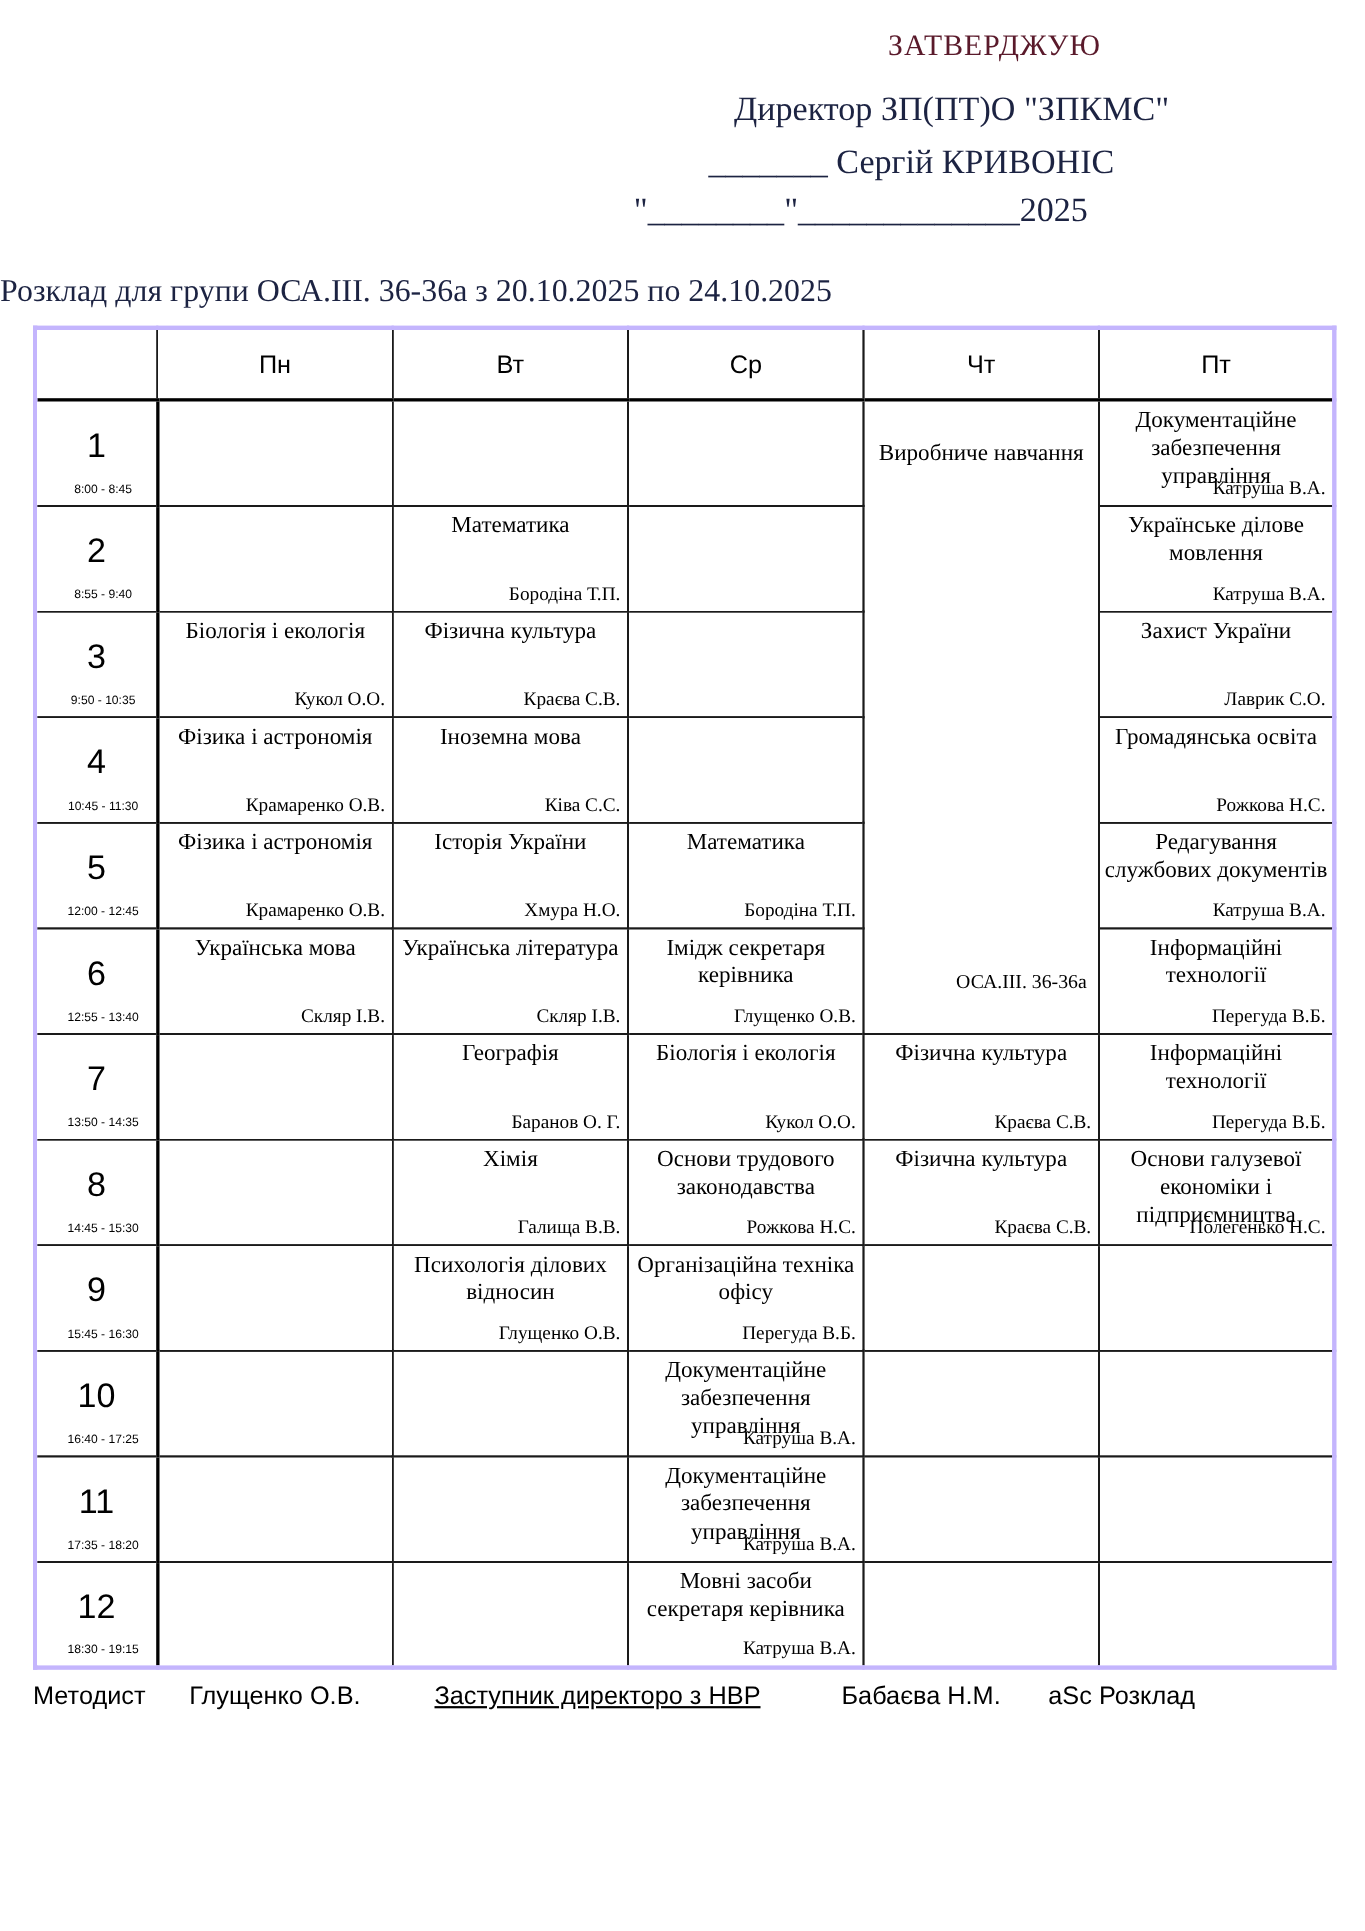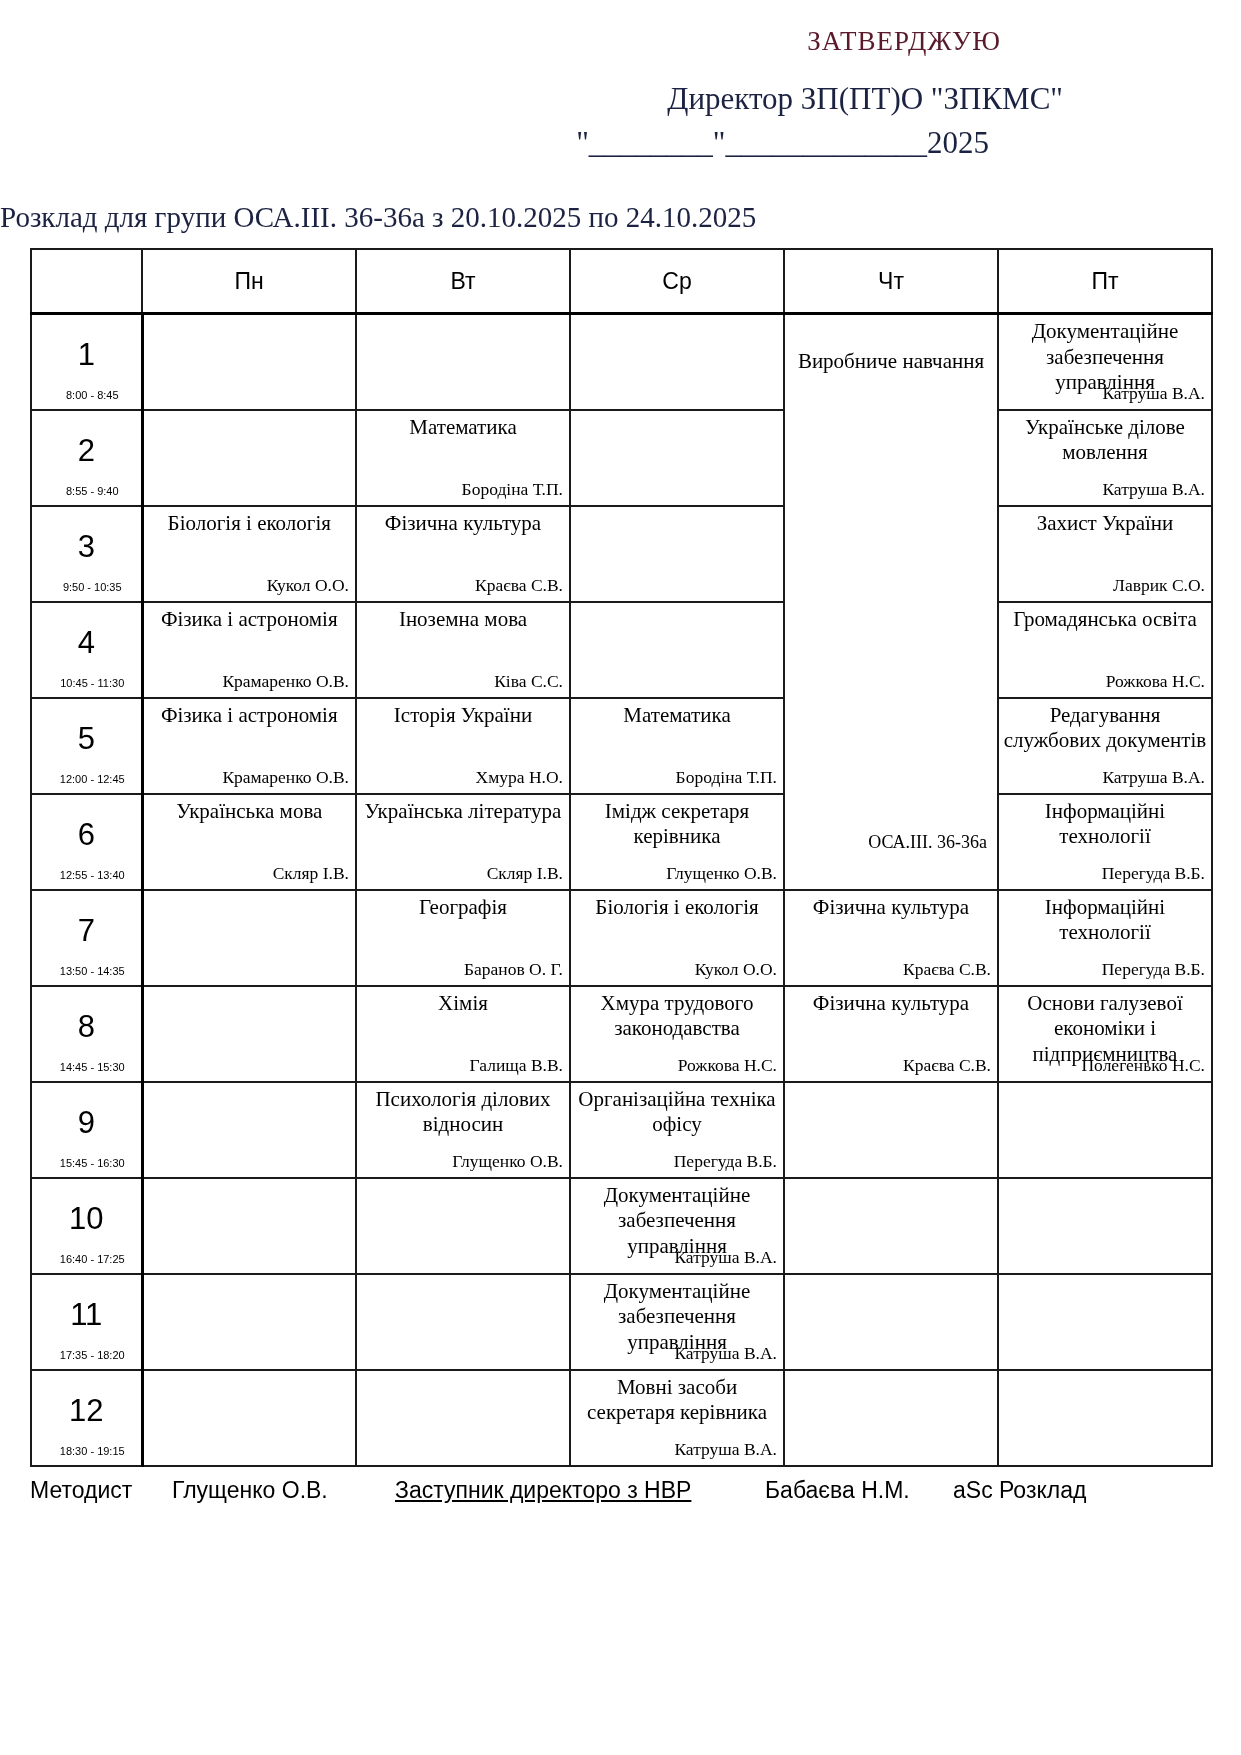--- a/index.html
+++ b/index.html
@@ -28,21 +28,21 @@
   }
   
   .page-title{
     width:1100px;text-align:left;margin-top:40px;font-size:29px;
     color:var(--navy,#1c2342);
   }
   
   table.schedule{
     border-collapse:collapse;table-layout:fixed;
     margin:14px 0 0 30px;width:1181px;
-    border:2px solid #c4b5fd;
+    border:4px solid #c4b5fd;
   }
   col.c-num{width:111px;}
   col.c-day{width:214px;}
   th,td{border:2px solid #1a1a1a;padding:0;vertical-align:top;position:relative;background:#fff;}
   thead th{
     border-bottom:3px solid #000;height:62px;vertical-align:middle;
     font-family:"Liberation Sans", sans-serif;font-size:23px;font-weight:400;text-align:center;
   }
   tbody tr{height:96px;}
   tbody th.period{
@@ -73,20 +73,21 @@
   }
   .footer span{position:absolute;top:0;white-space:nowrap;}
   .f-0{left:30px;} .f-1{left:172px;} .f-2{left:395px;text-decoration:underline;} .f-3{left:765px;} .f-4{left:953px;}
 </style>
 </head>
 <body>
 
 <div class="approval">
   <div class="line line-approve">ЗАТВЕРДЖУЮ</div>
   <div class="line line-director">Директор ЗП(ПТ)О "ЗПКМС"</div>
+  <div class="line line-signature">_______ Сергій КРИВОНІС</div>
   <div class="line line-date">"________"_____________2025</div>
 </div>
 
 <div class="page-title">Розклад для групи ОСА.ІІІ. 36-36а з 20.10.2025 по 24.10.2025</div>
 
 <table class="schedule">
   <colgroup>
     <col class="c-num">
       <col class="c-day">
       <col class="c-day">
@@ -247,21 +248,21 @@
         <th class="period">
           <div class="pnum">8</div>
           <div class="ptime">14:45 - 15:30</div>
         </th>
         <td></td>
         <td>
           <div class="subject">Хімія</div>
           <div class="teacher">Галища В.В.</div>
         </td>
         <td>
-          <div class="subject">Хмура трудового законодавства</div>
+          <div class="subject">Основи трудового законодавства</div>
           <div class="teacher">Рожкова Н.С.</div>
         </td>
         <td>
           <div class="subject">Фізична культура</div>
           <div class="teacher">Краєва С.В.</div>
         </td>
         <td>
           <div class="subject">Основи галузевої економіки і підприємництва</div>
           <div class="teacher">Полегенько Н.С.</div>
         </td>

